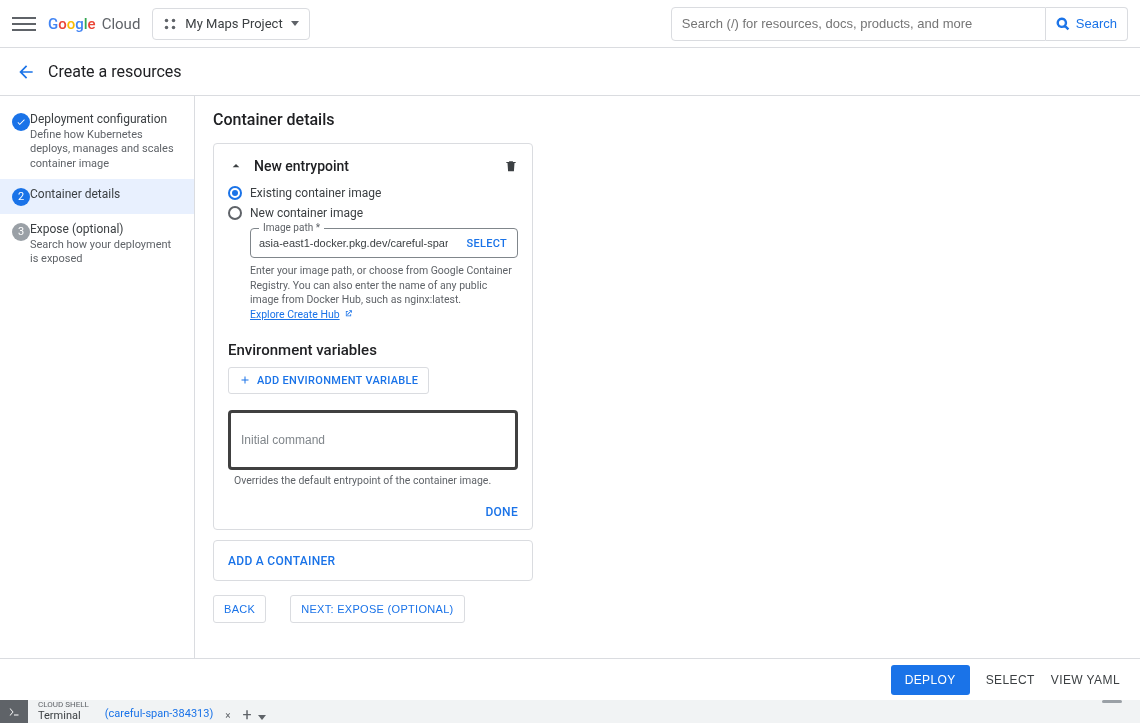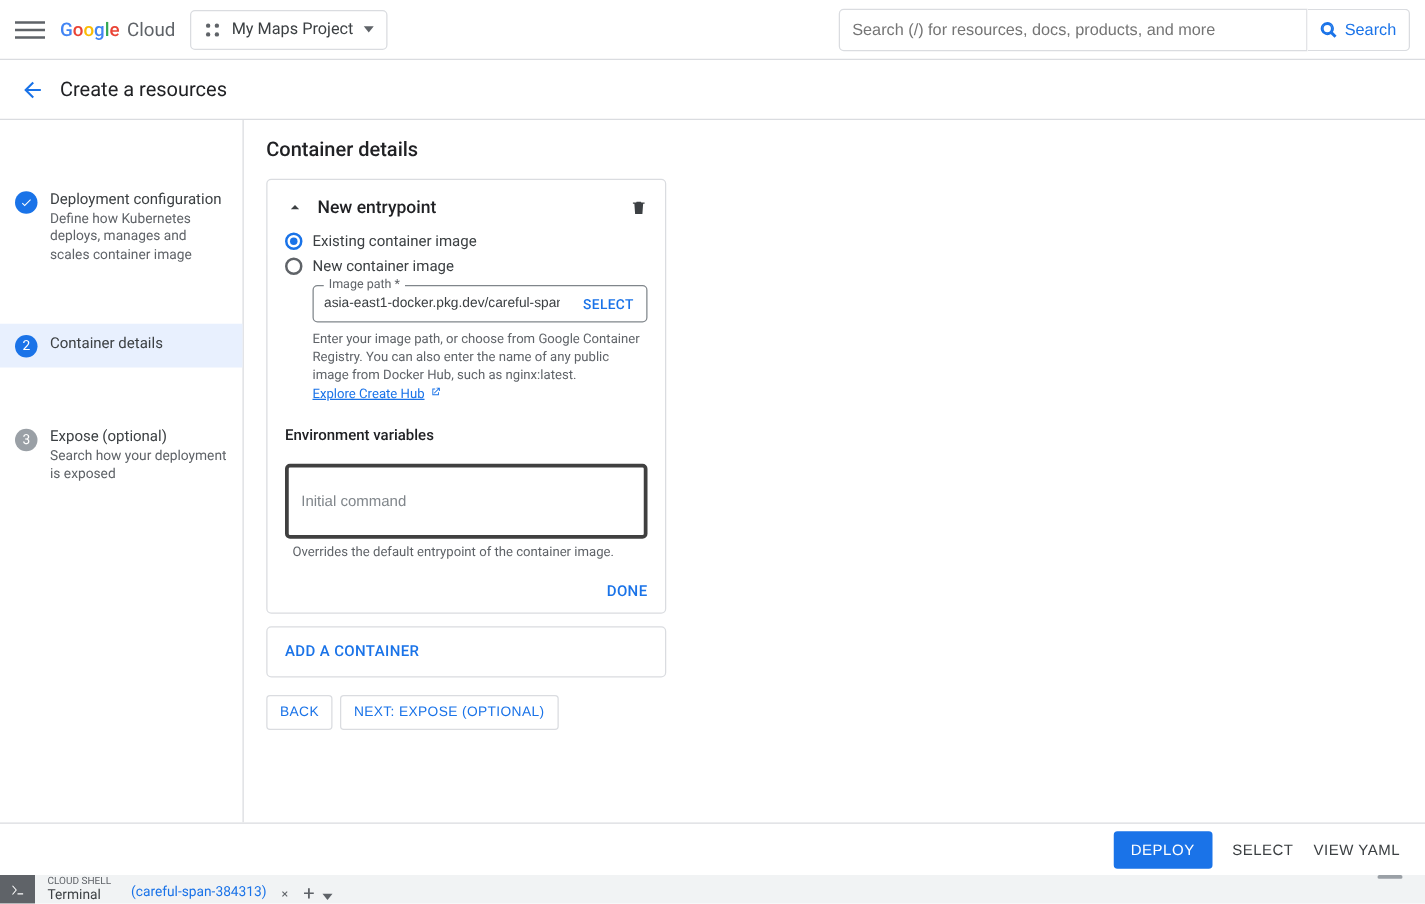--- a/index.html
+++ b/index.html
@@ -23,21 +23,21 @@
 .mag { width: 14px; height: 14px; }
 
 
 .titlebar { height: 48px; border-bottom: 1px solid #dadce0; display: flex; align-items: center; padding: 0 16px; gap: 12px; }
 .back-arrow { color: #1a73e8; cursor: pointer; width: 20px; height: 20px; }
 .page-title { font-size: 16px; color: #202124; }
 
 
 .body-area { position: absolute; top: 96px; bottom: 65px; left: 0; right: 0; display: flex; }
 .side-stepper { width: 195px; border-right: 1px solid #dadce0; padding-top: 8px; }
-.step { padding: 8px 12px 8px 12px; display: flex; gap: 10px; cursor: pointer; margin-top: 40px; }
+.step { padding: 8px 12px 8px 12px; display: flex; cursor: pointer; }
 .step.active { background: #e8f0fe; }
 .step-num { width: 18px; height: 18px; border-radius: 50%; font-size: 11px; color: #fff; display: flex; align-items: center; justify-content: center; flex: 0 0 18px; margin-top: 1px; }
 .step-num.done { background: #1a73e8; }
 .step-num.current { background: #1a73e8; }
 .step-num.todo { background: #9aa0a6; }
 .step-body { display: flex; flex-direction: column; }
 .step-title { font-size: 12px; color: #3c4043; }
 .step-sub { font-size: 11px; color: #5f6368; margin-top: 2px; line-height: 1.3; }
 
 
@@ -57,35 +57,35 @@
 
 .field-wrap { margin-top: 8px; margin-left: 22px; }
 .field { position: relative; border: 1px solid #80868b; border-radius: 4px; display: flex; align-items: center; }
 .field-label { position: absolute; top: -7px; left: 8px; background: #fff; padding: 0 4px; font-size: 10px; color: #5f6368; }
 .field input { border: none; outline: none; padding: 8px 8px; font-size: 11px; flex: 1; min-width: 0; color: #3c4043; background: transparent; }
 .field-btn { color: #1a73e8; font-size: 11px; font-weight: 500; padding: 0 10px; cursor: pointer; letter-spacing: 0.3px; }
 .helper { font-size: 10.5px; color: #5f6368; line-height: 1.4; margin-top: 6px; }
 .link { color: #1a73e8; text-decoration: underline; cursor: pointer; }
 .ext-icon { width: 9px; height: 9px; display: inline-block; margin-left: 2px; }
 
-.sub-h { font-size: 12px; font-weight: 500; color: #202124; margin-top: 18px; margin-bottom: 8px; }
+.sub-h { font-size: 15px; font-weight: 500; color: #202124; margin-top: 18px; margin-bottom: 8px; }
 
 .add-env { border: 1px solid #dadce0; border-radius: 3px; padding: 6px 10px; font-size: 11px; color: #1a73e8; font-weight: 500; display: inline-flex; align-items: center; gap: 6px; cursor: pointer; letter-spacing: 0.3px; }
 
 .initcmd { margin-top: 16px; }
 .initcmd input { width: 100%; border: 3px solid #404040; border-radius: 4px; padding: 20px 10px; font-size: 12px; outline: none; }
 .initcmd input::placeholder { color: #80868b; }
 .helper2 { font-size: 10.5px; color: #5f6368; margin-top: 4px; margin-left: 6px; }
 
 .card-actions { display: flex; justify-content: flex-end; margin-top: 18px; }
 .btn-text { color: #1a73e8; font-weight: 500; font-size: 12px; cursor: pointer; letter-spacing: 0.3px; }
 
 .add-container { border: 1px solid #dadce0; border-radius: 4px; width: 320px; padding: 12px 14px; }
 
-.nav-buttons { display: flex; gap: 6px; margin-top: 14px; }
+.nav-buttons { display: flex; gap: 24px; margin-top: 14px; }
 .btn-outline { border: 1px solid #dadce0; border-radius: 3px; padding: 7px 10px; font-size: 11px; color: #1a73e8; font-weight: 500; cursor: pointer; letter-spacing: 0.3px; background: #fff; }
 
 
 .bottombar { position: absolute; bottom: 23px; left: 0; right: 0; height: 42px; border-top: 1px solid #dadce0; display: flex; align-items: center; justify-content: flex-end; padding: 0 20px; gap: 16px; background: #fff; }
 .btn-primary { background: #1a73e8; color: #fff; border: none; border-radius: 3px; padding: 8px 14px; font-size: 12px; font-weight: 500; cursor: pointer; letter-spacing: 0.4px; }
 .btn-flat { background: none; border: none; font-size: 12px; font-weight: 500; color: #3c4043; cursor: pointer; letter-spacing: 0.4px; }
 
 
 .shellbar { position: absolute; bottom: 0; left: 0; right: 0; height: 23px; background: #f1f3f4; display: flex; align-items: center; font-size: 10px; overflow: hidden; }
 .shell-icon { width: 28px; height: 23px; background: #5f6368; color: #fff; display: flex; align-items: center; justify-content: center; }
@@ -207,20 +207,26 @@
           <span>Enter your image path, or choose from Google Container Registry. You can also enter the name of any public image from Docker Hub, such as nginx:latest.</span>
           <br>
           <span class="link">Explore Create Hub</span>
           <svg class="ext-icon" viewBox="0 0 24 24">
               <path fill="#1a73e8" d="M14 3h7v7h-2V6.41l-9.29 9.3-1.42-1.42 9.3-9.29H14V3zM5 5h6v2H7v10h10v-4h2v6H5V5z"></path>
             </svg>
         </div>
       </div>
 
       <div class="sub-h">Environment variables</div>
+      <span class="add-env">
+        <svg width="12" height="12" viewBox="0 0 24 24">
+            <path fill="#1a73e8" d="M11 5h2v6h6v2h-6v6h-2v-6H5v-2h6z"></path>
+          </svg>
+        <span>ADD ENVIRONMENT VARIABLE</span>
+      </span>
 
       <div class="initcmd">
         <input placeholder="Initial command" style="">
       </div>
       <div class="helper2">Overrides the default entrypoint of the container image.</div>
 
       <div class="card-actions">
         <span class="btn-text">DONE</span>
       </div>
     </div>

